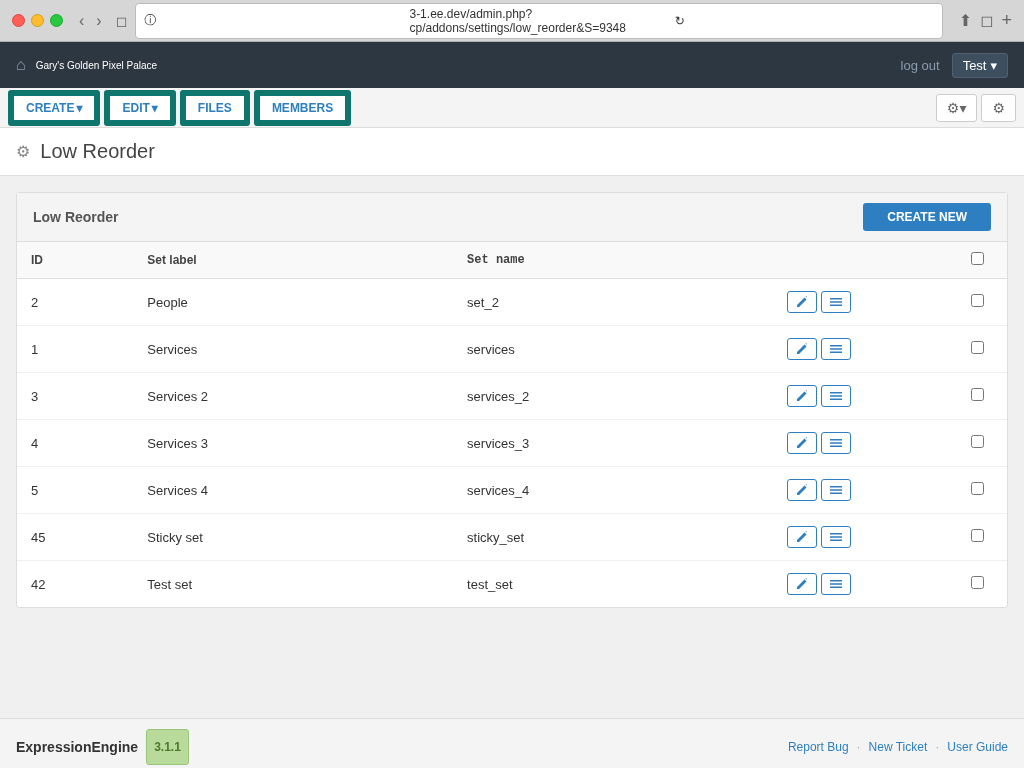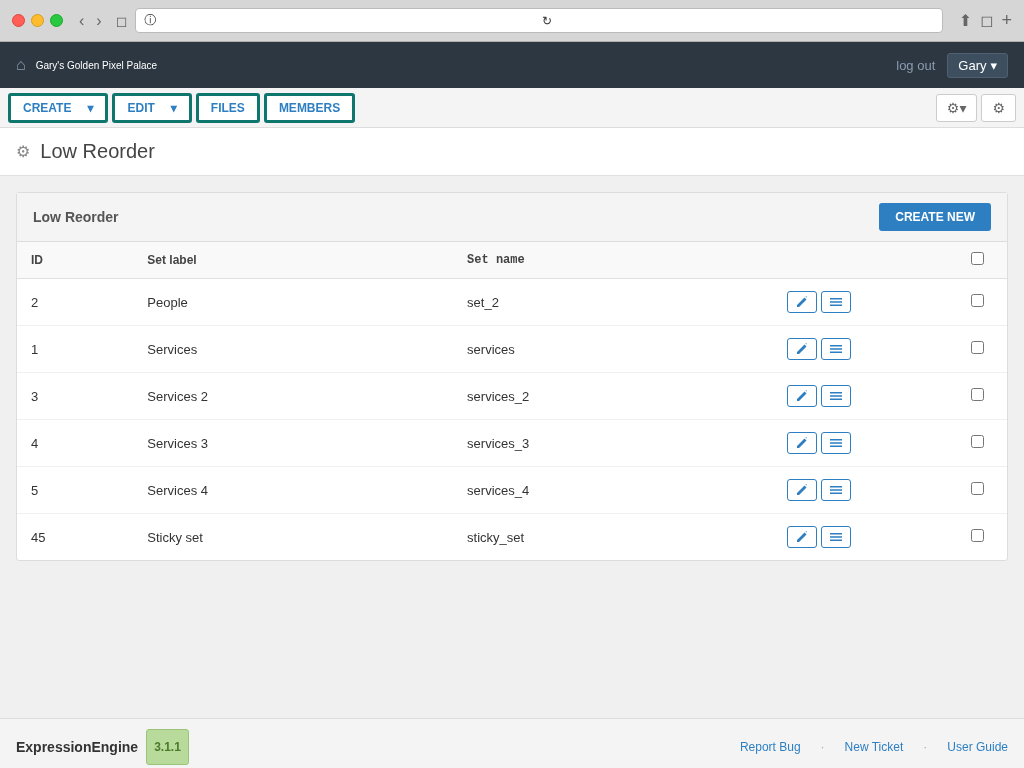--- a/index.html
+++ b/index.html
@@ -74,30 +74,30 @@
       border-bottom: 1px solid #ddd;
       padding: 0 8px;
       height: 40px;
       display: flex;
       align-items: center;
       justify-content: space-between;
     }
     .nav-left { display: flex; gap: 4px; }
     .nav-btn-item {
       background: white;
-      border: 3px solid #0f766e;
+      border: 6px solid #0f766e;
       border-radius: 3px;
       padding: 5px 12px;
       font-size: 12px;
       font-weight: 600;
       color: #2d7fc1;
       cursor: pointer;
       display: flex;
       align-items: center;
-      gap: 16px;
+      gap: 2px;
       text-transform: uppercase;
     }
     .nav-right { display: flex; gap: 4px; }
     .nav-icon-btn {
       background: white;
       border: 1px solid #ccc;
       border-radius: 3px;
       padding: 5px 10px;
       cursor: pointer;
       color: #666;
@@ -147,21 +147,21 @@
       display: flex;
       align-items: center;
       justify-content: space-between;
     }
     .panel-title { font-size: 14px; color: #555; font-weight: 600; }
     .create-new-btn {
       background: #2d7fc1;
       color: white;
       border: none;
       border-radius: 3px;
-      padding: 7px 16px;
+      padding: 7px 24px;
       font-size: 12px;
       font-weight: 600;
       cursor: pointer;
       text-transform: uppercase;
     }
 
     
     table { width: 100%; border-collapse: collapse; }
     thead tr { background: #f9f9f9; }
     th {
@@ -218,58 +218,59 @@
     .brand-name { font-size: 14px; font-weight: 700; color: #333; }
     .version-badge {
       background: #b8db9c;
       color: #4a7a2a;
       border: 1px solid #9ac47a;
       border-radius: 3px;
       padding: 10px 7px;
       font-size: 12px;
       font-weight: 600;
     }
-    .footer-links { display: flex; gap: 14px; align-items: center; }
+    .footer-links { display: flex; gap: 2px; align-items: center; }
     .footer-link { color: #2d7fc1; text-decoration: none; font-size: 12px; cursor: pointer; }
     .footer-sep { color: #aaa; margin: 0 6px; font-size: 12px; }
   </style>
 </head>
 <body>
 
 <div class="browser-chrome">
   <div class="traffic-lights">
     <div class="traffic-light tl-red"></div>
     <div class="traffic-light tl-yellow"></div>
     <div class="traffic-light tl-green"></div>
   </div>
   <div class="nav-arrows">
     <button class="nav-btn">‹</button>
     <button class="nav-btn">›</button>
   </div>
   <button class="window-btn">◻</button>
   <div class="address-bar">
     <span>ⓘ</span>
+    <span>3-1.ee.dev/admin.php?cp/addons/settings/low_reorder&amp;S=9348</span>
     <span>↻</span>
   </div>
   <div class="browser-actions">
     <button class="browser-action-btn">⬆</button>
     <button class="browser-action-btn">◻</button>
     <button class="browser-action-btn tab-plus">+</button>
   </div>
 </div>
 
 <div class="app-header">
   <div class="app-header-left">
     <span class="home-icon">⌂</span>
     <span class="site-name">Gary's Golden Pixel Palace</span>
   </div>
   <div class="app-header-right">
     <span class="logout-link">log out</span>
     <button class="user-btn">
-      <span>Gary</span>
+      <span>Test</span>
       <span>▾</span>
     </button>
   </div>
 </div>
 
 <div class="nav-bar">
   <div class="nav-left">
     <button class="nav-btn-item">
       <span>CREATE</span>
       <span>▾</span>
@@ -459,20 +460,44 @@
               <rect x="0" y="5.25" width="12" height="1.5" fill="#2d7fc1"></rect>
               <rect x="0" y="8.5" width="12" height="1.5" fill="#2d7fc1"></rect>
             </svg>
           </button>
         </div>
       </td>
       <td class="checkbox-col">
         <input type="checkbox" style="">
       </td>
     </tr>
+          <tr>
+      <td>42</td>
+      <td>Test set</td>
+      <td>test_set</td>
+      <td>
+        <div class="action-btns">
+          <button class="action-btn" title="Edit">
+            <svg width="12" height="12" viewBox="0 0 12 12">
+              <path d="M8.5 1.5l2 2L3 11H1V9L8.5 1.5zM9.5.5l1 1 .5-.5-1-1-.5.5z" fill="#2d7fc1"></path>
+            </svg>
+          </button>
+          <button class="action-btn" title="Manage">
+            <svg width="12" height="12" viewBox="0 0 12 12">
+              <rect x="0" y="2" width="12" height="1.5" fill="#2d7fc1"></rect>
+              <rect x="0" y="5.25" width="12" height="1.5" fill="#2d7fc1"></rect>
+              <rect x="0" y="8.5" width="12" height="1.5" fill="#2d7fc1"></rect>
+            </svg>
+          </button>
+        </div>
+      </td>
+      <td class="checkbox-col">
+        <input type="checkbox" style="">
+      </td>
+    </tr>
         </tbody>
     </table>
   </div>
 </div>
 
 <div class="app-footer">
   <div class="footer-brand">
     <span class="brand-name">ExpressionEngine</span>
     <span class="version-badge">3.1.1</span>
   </div>

